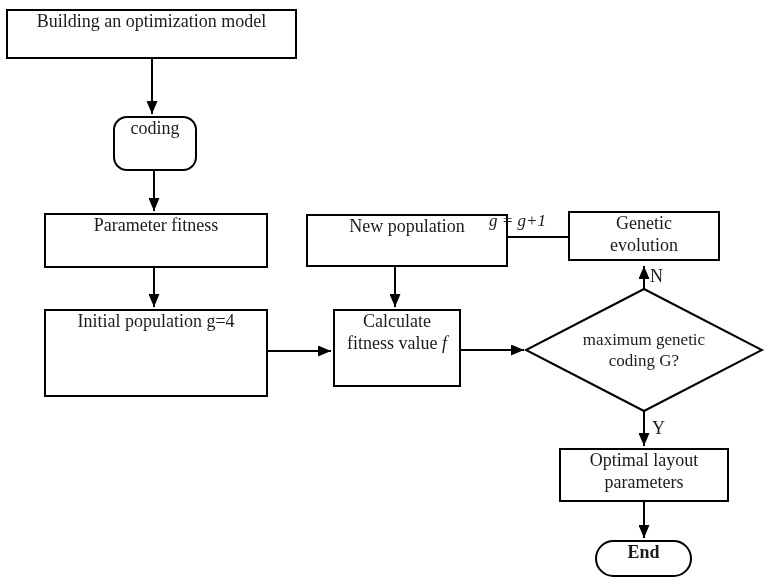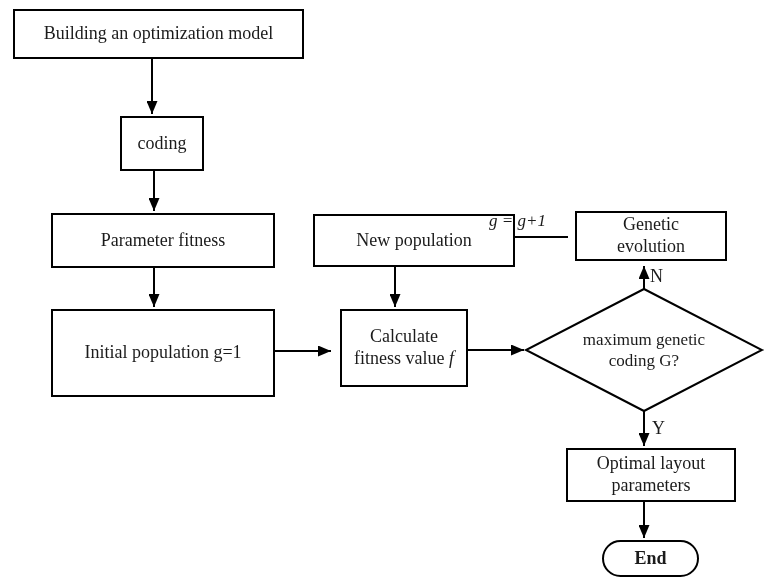--- a/index.html
+++ b/index.html
@@ -16,30 +16,29 @@
   .edge { stroke: var(--stroke, #000); stroke-width: 2; }
   .diamond { fill: var(--bg, #fff); stroke: var(--stroke, #000); stroke-width: 2; }
   #arrowhead path { fill: var(--stroke, #000); }
 
   .node {
     position: absolute;
     box-sizing: border-box;
     background: var(--bg, #fff);
     border: 2px solid var(--stroke, #000);
     display: flex;
-    align-items: center;
+    align-items: flex-start;
     justify-content: center;
     text-align: center;
     font-size: 18px;
     line-height: 1.22;
-    margin-left: 7px;
   }
   .line { display: block; }
   #n-model   { left: 6px;   top: 9px;   width: 291px; height: 50px; }
-  #n-coding  { left: 113px; top: 116px; width: 84px;  height: 55px; }
+  #n-coding  { left: 113px; top: 116px; width: 84px;  height: 55px; border-radius: 14px; }
   #n-param   { left: 44px;  top: 213px; width: 224px; height: 55px; }
   #n-initpop { left: 44px;  top: 309px; width: 224px; height: 88px; }
   #n-newpop  { left: 306px; top: 214px; width: 202px; height: 53px; }
   #n-calc    { left: 333px; top: 309px; width: 128px; height: 78px; }
   #n-genetic { left: 568px; top: 211px; width: 152px; height: 50px; }
   #n-optimal { left: 559px; top: 448px; width: 170px; height: 54px; }
   #n-end     { left: 595px; top: 540px; width: 97px;  height: 37px; border-radius: 19px; font-weight: bold; }
 
   .diamond-label {
     position: absolute;
@@ -84,21 +83,21 @@
 
   <div class="node" id="n-coding">
     <span class="lbl">coding</span>
   </div>
 
   <div class="node" id="n-param">
     <span class="lbl">Parameter fitness</span>
   </div>
 
   <div class="node" id="n-initpop">
-    <span class="lbl">Initial population g=1</span>
+    <span class="lbl">Initial population g=4</span>
   </div>
 
   <div class="node" id="n-newpop">
     <span class="lbl">New population</span>
   </div>
 
   <div class="node" id="n-calc">
     <span class="lbl">
       <span class="line">Calculate</span>
       <span class="line"><span>fitness value</span> <i>f</i></span>

